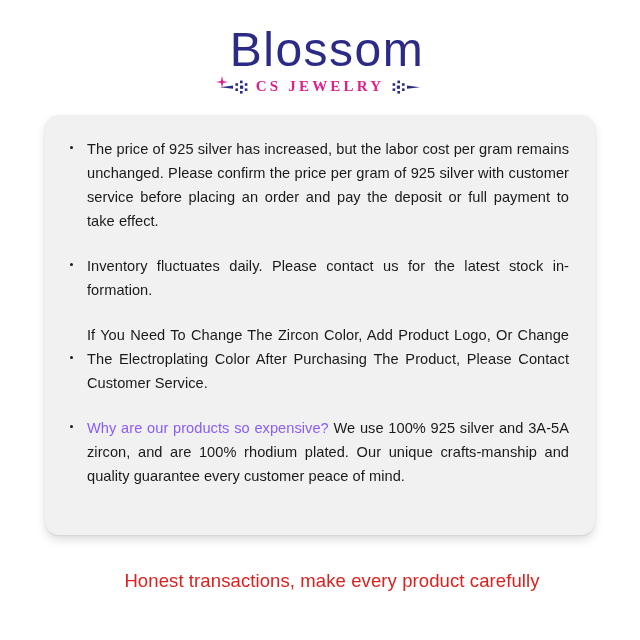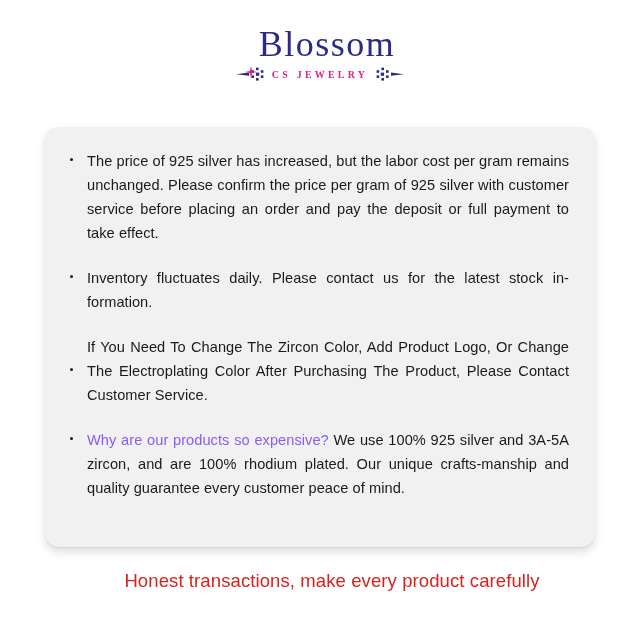--- a/index.html
+++ b/index.html
@@ -18,22 +18,22 @@
 
   
   .logo-block {
     width: 640px;
     padding-top: 26px;
     text-align: center;
   }
   .logo-wordmark {
     position: relative;
     display: inline-block;
-    font-family: Liberation Serif, serif;
-    font-size: 36px;
+    font-family: Liberation Sans, sans-serif;
+    font-size: 48px;
     line-height: 1.0;
     letter-spacing: 1.5px;
     color: #2b2b86;
     font-weight: 400;
     padding-left: 14px;
   }
   .logo-sparkle {
     position: absolute;
     left: 0px;
     top: 22px;
@@ -42,39 +42,39 @@
   }
   .logo-sub {
     margin-top: 4px;
     display: flex;
     align-items: center;
     justify-content: center;
     gap: 6px;
   }
   .logo-sub-text {
     font-family: "Liberation Serif", serif;
-    font-size: 10px;
+    font-size: 15px;
     font-weight: 700;
     letter-spacing: 3.2px;
     color: #e0218a;
     white-space: nowrap;
   }
   .ornament {
     display: inline-flex;
     align-items: center;
     width: 30px;
     height: 16px;
   }
   .ornament svg { display: block; }
 
   
   .notice-card {
     position: absolute;
     left: 45px;
-    top: 127px;
+    top: 115px;
     width: 550px;
     height: 420px;
     background: #f1f1f1;
     border-radius: 14px;
     box-shadow: 0 5px 10px rgba(0,0,0,0.13), 0 1px 2px rgba(0,0,0,0.08);
     box-sizing: border-box;
     padding: 22px 26px 18px 20px;
   }
 
   .bullet-list {

